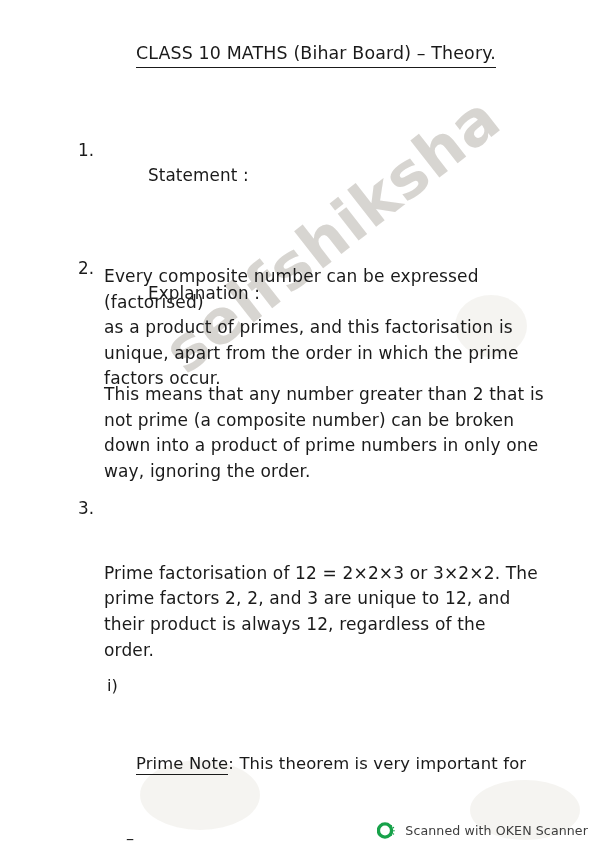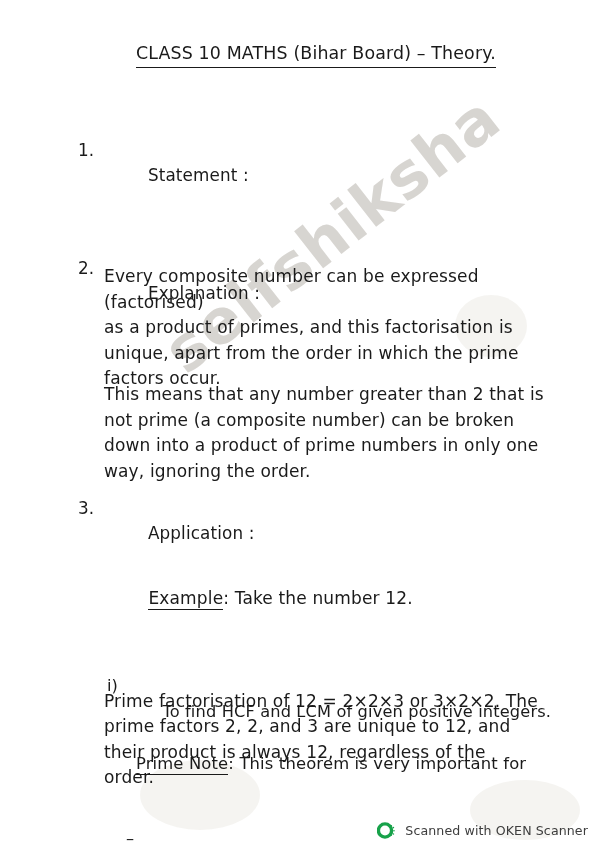--- a/index.html
+++ b/index.html
@@ -219,38 +219,35 @@
     
     <div class="sec" style="left:78px; top:200px;">
       <div class="sec-head">
         <span class="sec-num">2.</span><span>Explanation :</span>
       </div>
       <div class="body-txt">This means that any number greater than 2 that is
 not prime (a composite number) can be broken
 down into a product of prime numbers in only one
 way, ignoring the order.</div>
 
-      <div class="body-txt" style="margin-top:0;">
-        <span class="u">Example</span><span>: </span><span>Take the number 12.</span>
-      </div>
       <div class="body-txt">Prime factorisation of 12 = 2×2×3 or 3×2×2. The
 prime factors 2, 2, and 3 are unique to 12, and
 their product is always 12, regardless of the
 order.</div>
     </div>
 
     
     <div class="sec" style="left:78px; top:440px;">
       <div class="sec-head">
-        <span class="sec-num">3.</span><span>Application :</span>
+        <span class="sec-num">3.</span>
       </div>
 
       
       <div class="roman">
-        <span class="roman-mark">i)</span><span>To find HCF and LCM of given positive integers.</span>
+        <span class="roman-mark">i)</span>
       </div>
 
       <div class="dash">
         <span class="dash-mark">–</span><span>HCF = Product of the smallest power of each</span>
         
       </div>
 
       
 
       

